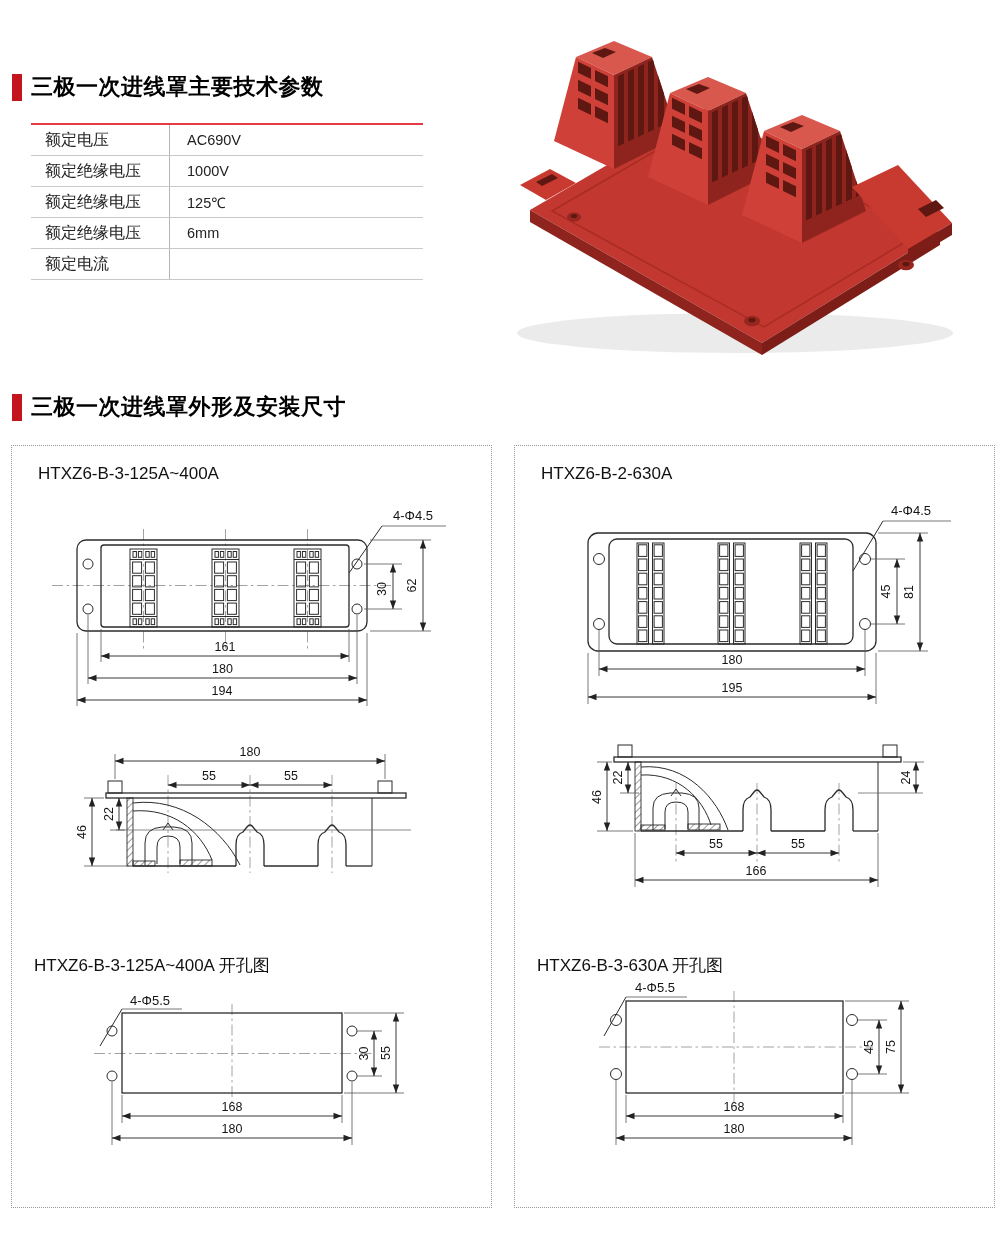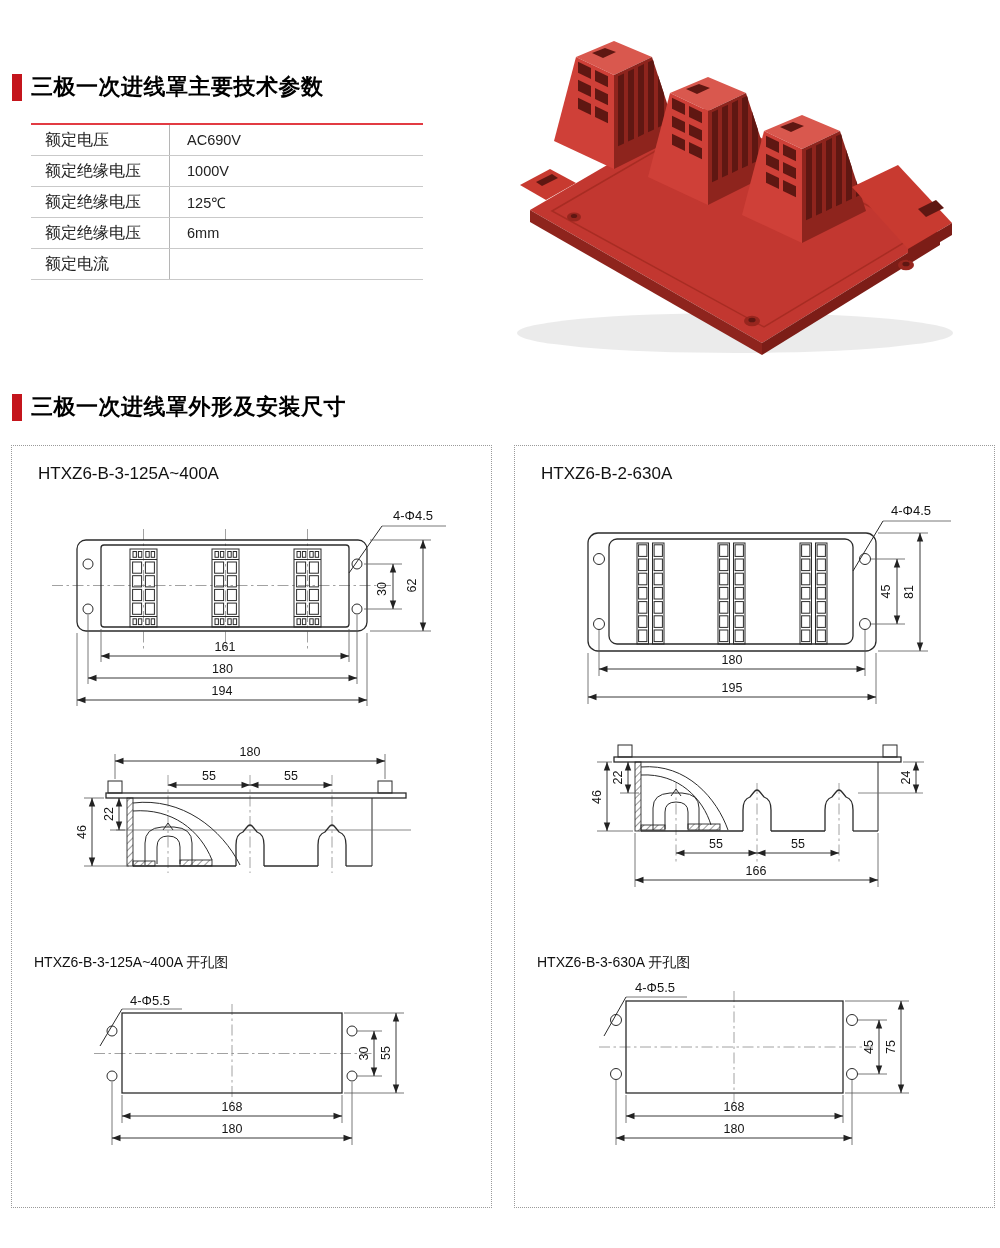--- a/index.html
+++ b/index.html
@@ -11,21 +11,21 @@
   .sec-title{font-size:22px;font-weight:700;color:#000;letter-spacing:.5px;}
   
   .spec-table{position:absolute;left:31px;top:123px;width:392px;border-top:2px solid #e23b43;}
   .spec-row{display:flex;height:30px;align-items:stretch;border-bottom:1px solid #c9c9c9;}
   .spec-label{width:124px;flex:0 0 auto;display:flex;align-items:center;padding-left:14px;
               border-right:1px solid #b5b5b5;font-size:16px;color:#222;}
   .spec-value{display:flex;align-items:center;padding-left:17px;font-size:14.5px;color:#222;text-align:center;}
   
   .panel{position:absolute;top:445px;width:479px;height:761px;border:1px dotted #9a9a9a;background:#fff;}
   .panel-title{position:absolute;left:26px;top:18px;font-size:17px;color:#111;}
-  .hole-title{position:absolute;left:22px;top:508px;font-size:14px;color:#111;}
+  .hole-title{position:absolute;left:22px;top:508px;font-size:17px;color:#111;}
   .drw{position:absolute;}
   
   .ol{fill:none;stroke:#2b2b2b;stroke-width:1.3;}
   .tn{fill:none;stroke:#2b2b2b;stroke-width:1;}
   .tn2{fill:none;stroke:#6a6a6a;stroke-width:.8;}
   .cl{fill:none;stroke:#8a8a8a;stroke-width:.8;stroke-dasharray:11 3.5 2.5 3.5;}
   .ext{fill:none;stroke:#555;stroke-width:.8;}
   .dim2{fill:none;stroke:#222;stroke-width:.9;marker-start:url(#ar);marker-end:url(#ar);}
   .hat{fill:url(#hatch);stroke:#2b2b2b;stroke-width:.9;}
   .dt{font-size:12.5px;fill:#141414;font-family:"Liberation Sans",sans-serif;}

